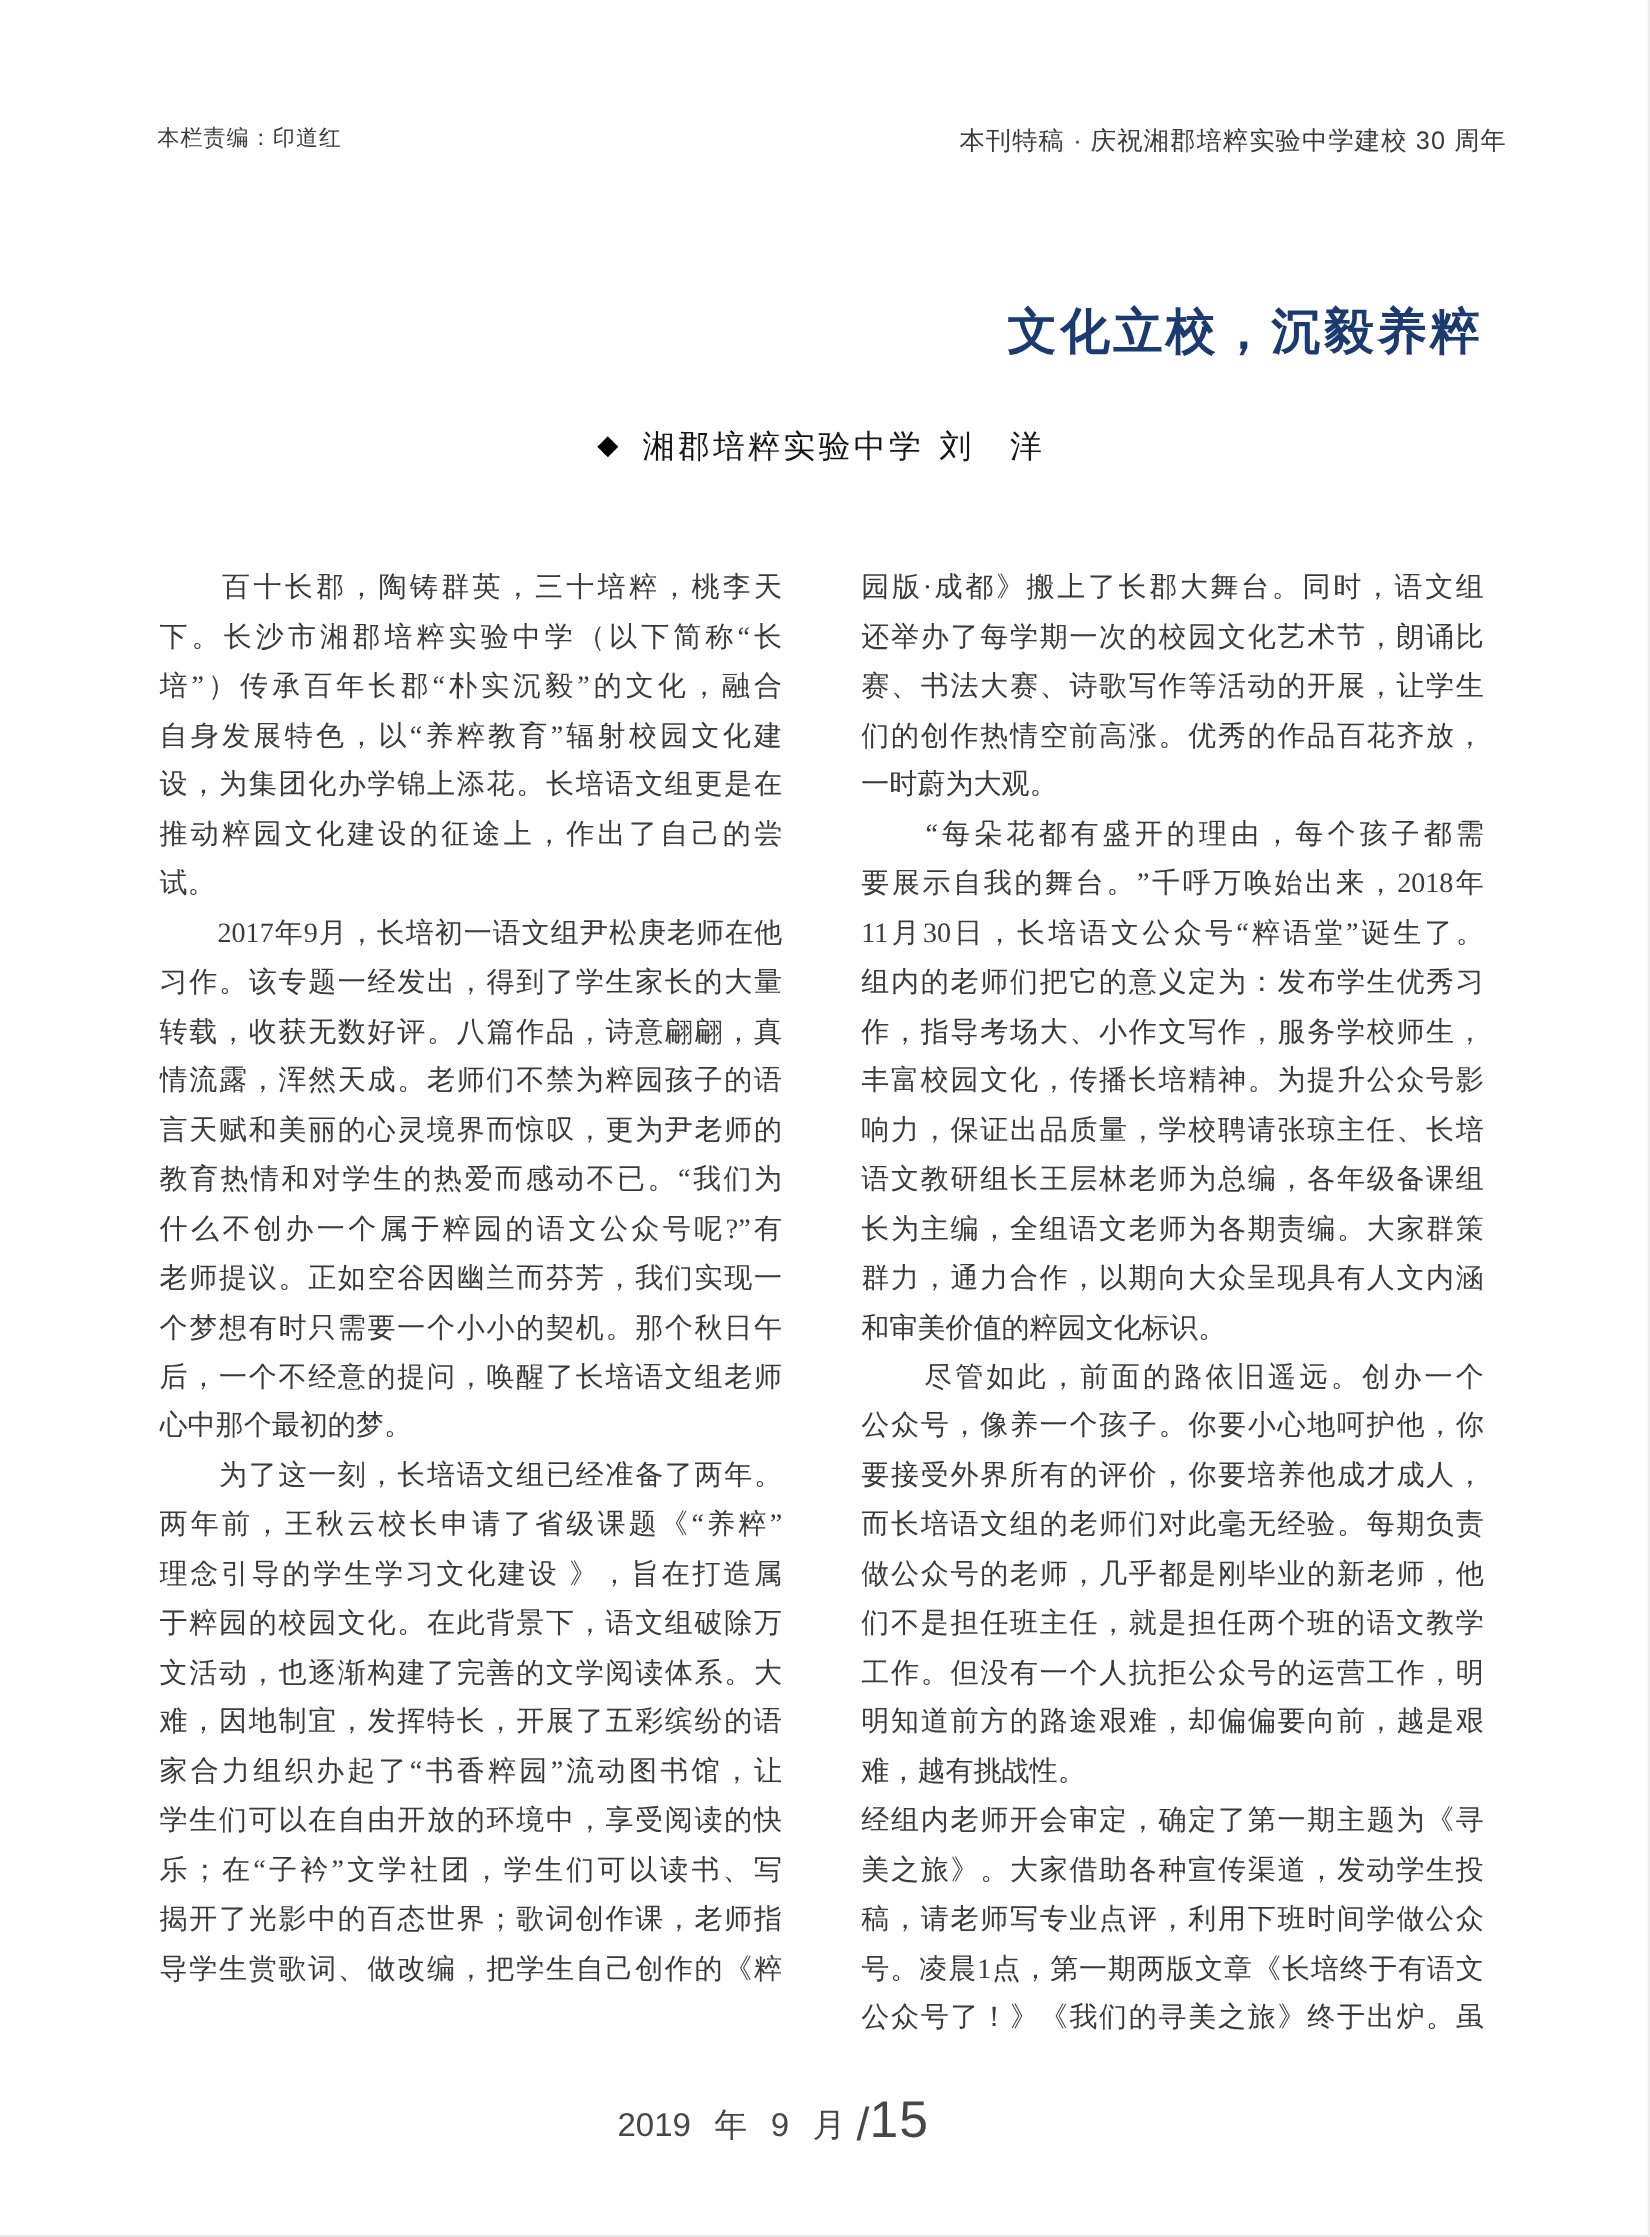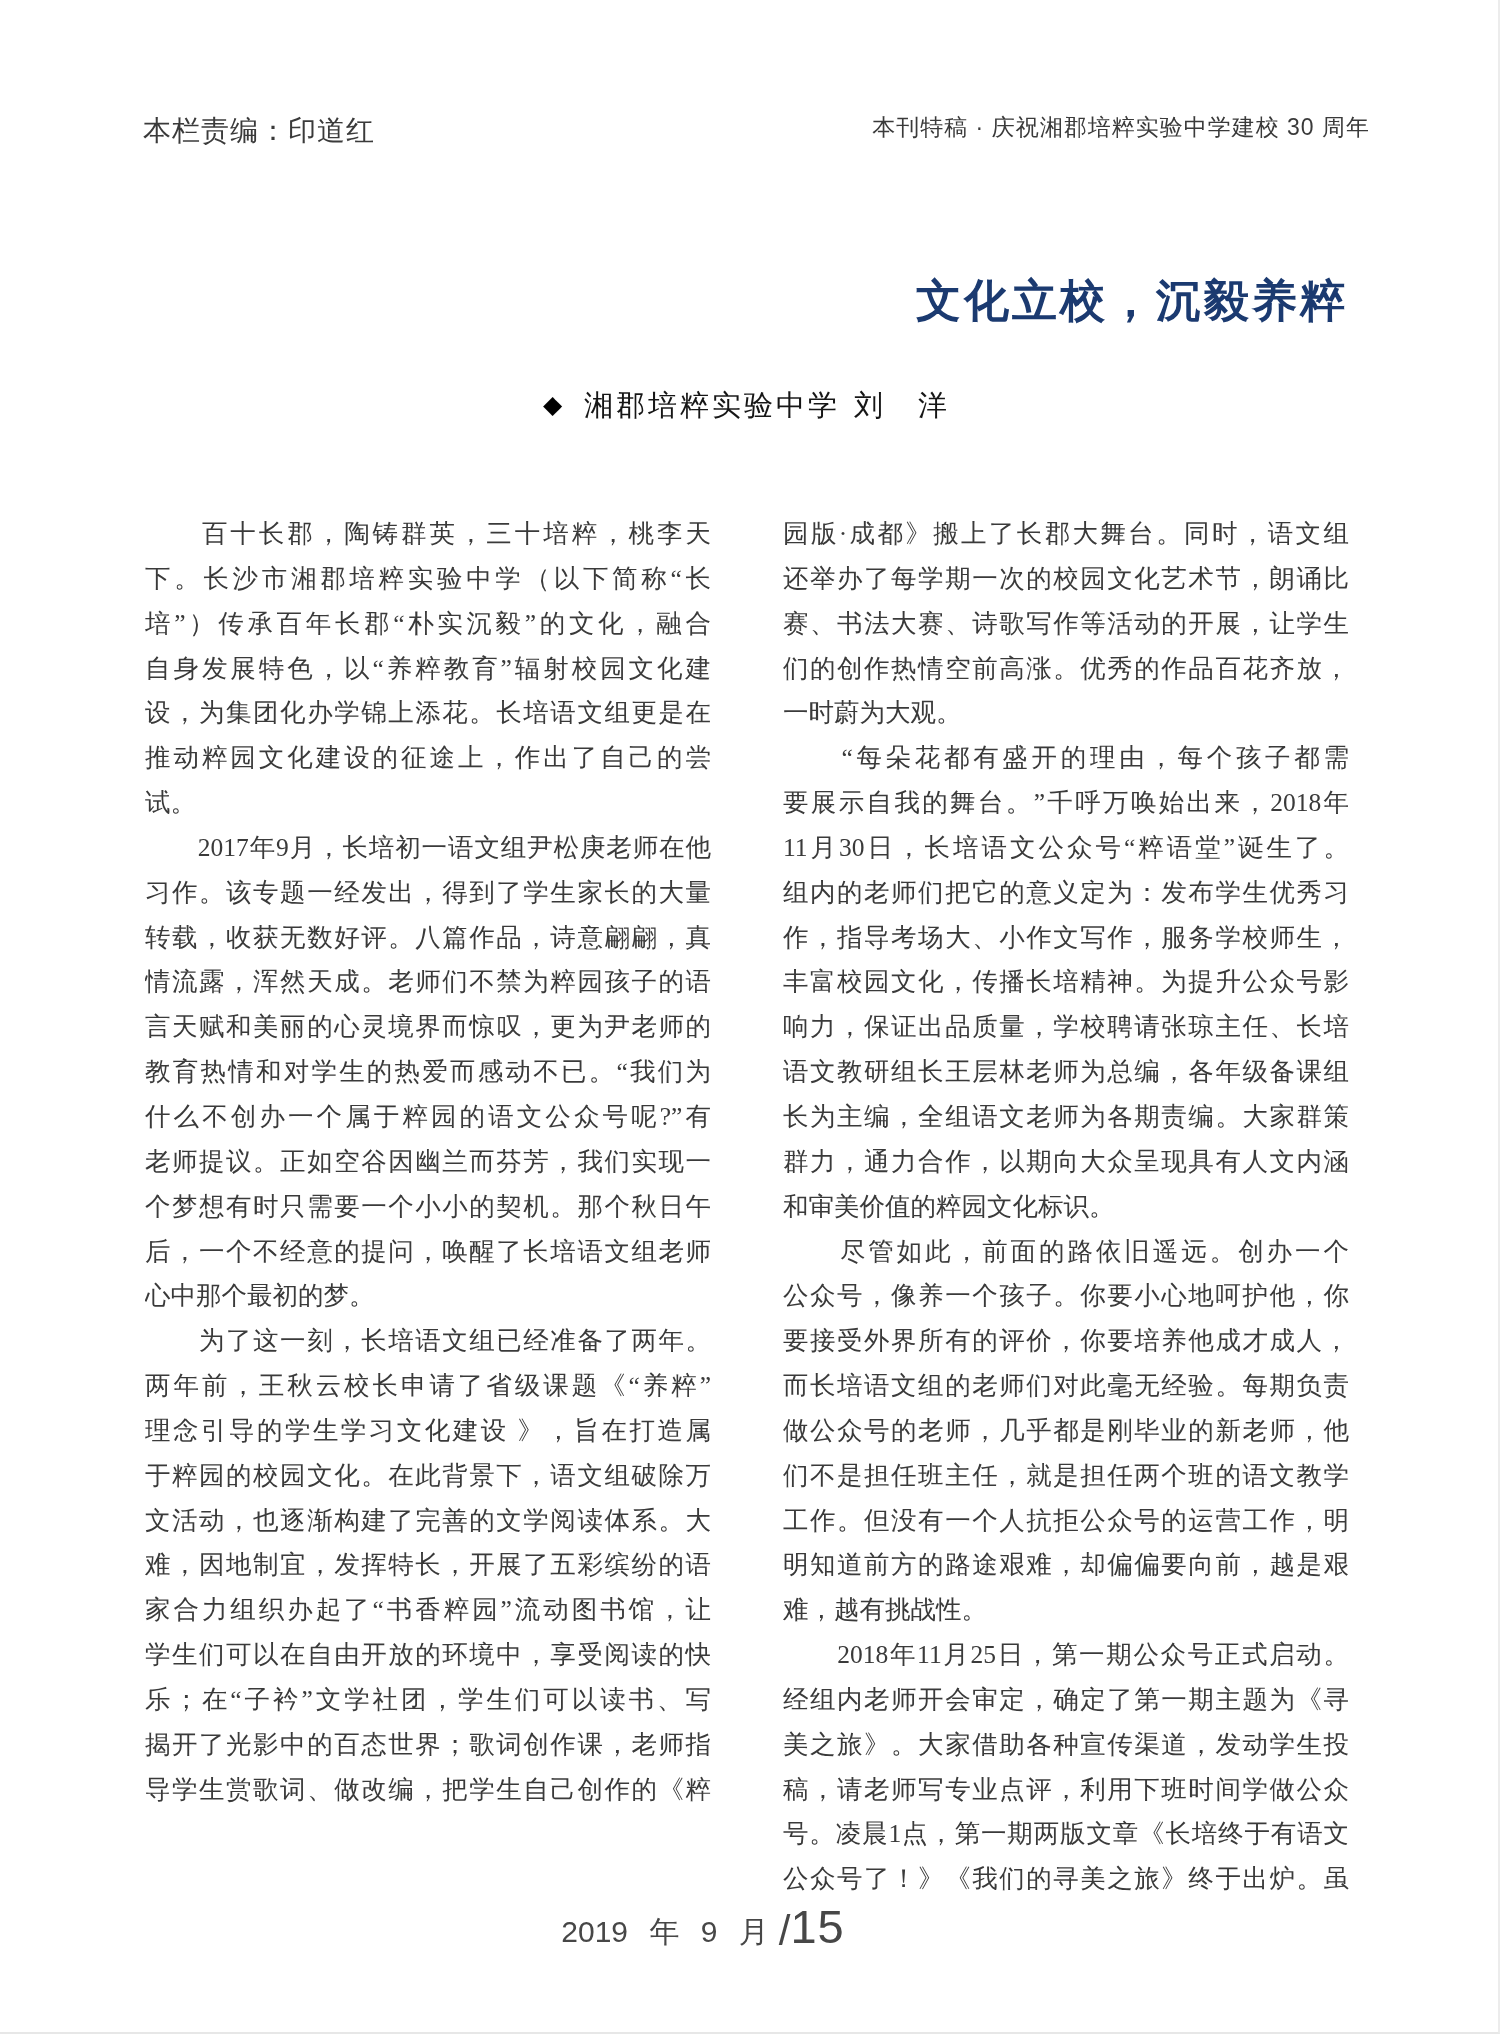--- a/index.html
+++ b/index.html
@@ -12,21 +12,21 @@
   }
   .page-edge {
     position:absolute; left:0; top:0; right:0; bottom:0;
     border-right:2px solid #ececec;
     border-bottom:2px solid #e7e7e7;
     pointer-events:none;
   }
   .hdr {
     position:absolute; top:112px;
     font-family:"Liberation Sans", sans-serif;
-    font-size:28px; color:#3a3a3a;
+    font-size:20px; color:#3a3a3a;
     white-space:nowrap; letter-spacing:1px;
   }
   .hdr-left  { left:143px; }
   .hdr-right { right:130px; font-size:23px; }
   .title {
     position:absolute; left:145px; width:1203px; top:274px;
     text-align:right;
     font-size:45px; font-weight:bold; color:#1b3a70;
     letter-spacing:3px; line-height:1.2;
     font-family:"Liberation Serif", serif;
@@ -134,21 +134,20 @@
     <div class="bodyline pend">和审美价值的粹园文化标识。</div>
     <div class="bodyline">　　尽管如此，前面的路依旧遥远。创办一个</div>
     <div class="bodyline">公众号，像养一个孩子。你要小心地呵护他，你</div>
     <div class="bodyline">要接受外界所有的评价，你要培养他成才成人，</div>
     <div class="bodyline">而长培语文组的老师们对此毫无经验。每期负责</div>
     <div class="bodyline">做公众号的老师，几乎都是刚毕业的新老师，他</div>
     <div class="bodyline">们不是担任班主任，就是担任两个班的语文教学</div>
     <div class="bodyline">工作。但没有一个人抗拒公众号的运营工作，明</div>
     <div class="bodyline">明知道前方的路途艰难，却偏偏要向前，越是艰</div>
     <div class="bodyline pend">难，越有挑战性。</div>
-    <div class="bodyline">　　2018年11月25日，第一期公众号正式启动。</div>
     <div class="bodyline">经组内老师开会审定，确定了第一期主题为《寻</div>
     <div class="bodyline">美之旅》。大家借助各种宣传渠道，发动学生投</div>
     <div class="bodyline">稿，请老师写专业点评，利用下班时间学做公众</div>
     <div class="bodyline">号。凌晨1点，第一期两版文章《长培终于有语文</div>
     <div class="bodyline">公众号了！》《我们的寻美之旅》终于出炉。虽</div>
   </div>
 
 <div class="footer">
   <span class="f-date">2019 年 9 月</span><span class="f-slash">/</span><span class="f-page">15</span>
 </div>

